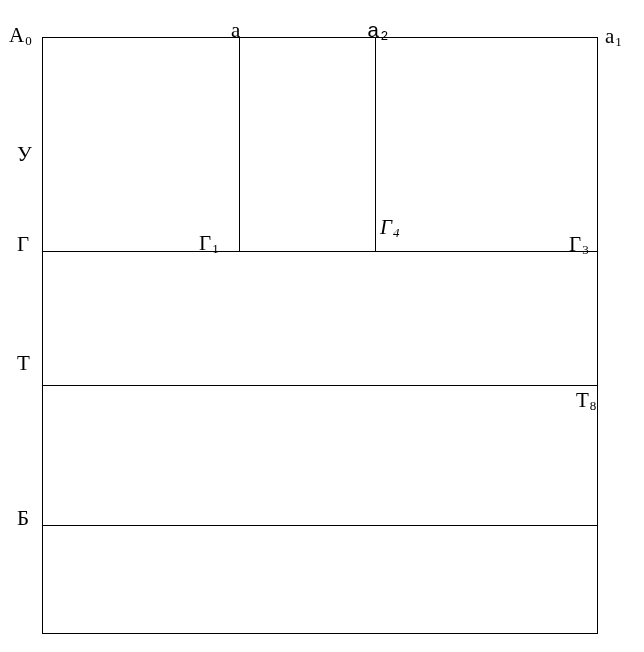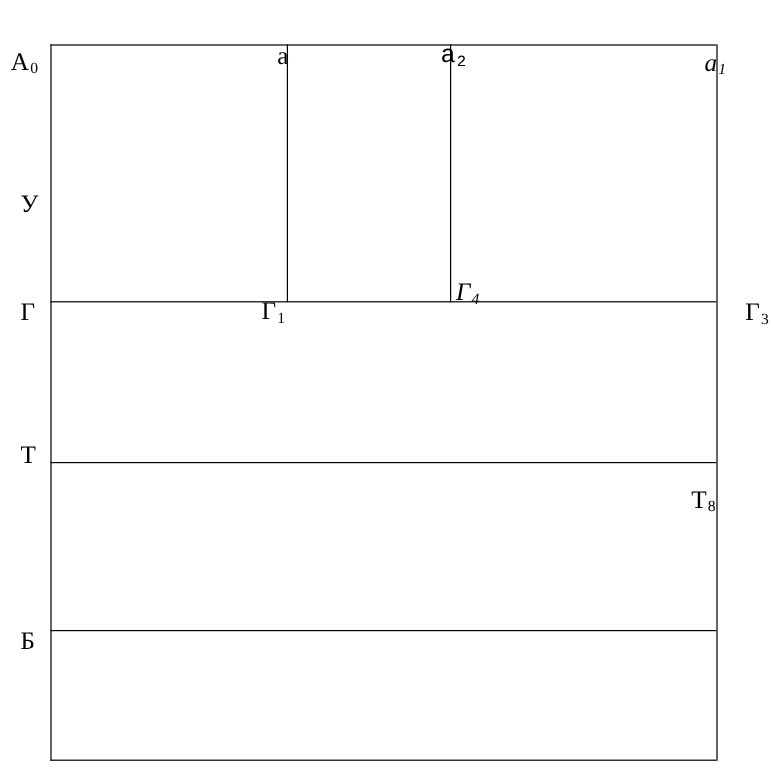--- a/index.html
+++ b/index.html
@@ -21,21 +21,20 @@
   }
   .hline { height: 1px; }
   .vline { width: 1px; }
   .label {
     position: absolute;
     color: #000000;
     font-family: "Liberation Serif", serif;
     font-size: 21px;
     line-height: 1;
     white-space: nowrap;
-    margin-top: 16px;
   }
   .label sub {
     font-size: 13px;
     vertical-align: baseline;
     position: relative;
     top: 3px;
     left: 1px;
   }
 </style>
 </head>
@@ -53,31 +52,31 @@
   <div class="line vline" style="left:239px; top:37px; height:215px;"></div>
   <div class="line vline" style="left:375px; top:37px; height:215px;"></div>
   <div class="line vline" style="left:597px; top:37px; height:597px;"></div>
 
   <div class="label" style="left:9px; top:25px;"><span>A</span><sub>0</sub></div>
 
   <div class="label" style="left:231px; top:20px;"><span>a</span><sub></sub></div>
 
   <div class="label" style="left:367px; top:21px;font-family:Liberation Mono, monospace;"><span>a</span><sub>2</sub></div>
 
-  <div class="label" style="left:587px; top:26px;font-style:italic;"><span>a</span><sub>1</sub></div>
+  <div class="label" style="left:605px; top:26px;"><span>a</span><sub>1</sub></div>
 
   <div class="label" style="left:17px; top:144px;"><span>У</span><sub></sub></div>
 
   <div class="label" style="left:17px; top:234px;"><span>Г</span><sub></sub></div>
 
-  <div class="label" style="left:218px; top:233px;text-align:center;"><span>Г</span><sub>1</sub></div>
+  <div class="label" style="left:199px; top:233px;text-align:center;"><span>Г</span><sub>1</sub></div>
 
   <div class="label" style="left:380px; top:217px;font-style:italic;"><span>Г</span><sub>4</sub></div>
 
-  <div class="label" style="left:621px; top:234px;"><span>Г</span><sub>3</sub></div>
+  <div class="label" style="left:569px; top:234px;"><span>Г</span><sub>3</sub></div>
 
   <div class="label" style="left:17px; top:353px;"><span>Т</span><sub></sub></div>
 
   <div class="label" style="left:576px; top:390px;"><span>Т</span><sub>8</sub></div>
 
   <div class="label" style="left:17px; top:508px;"><span>Б</span><sub></sub></div>
 
 </div>
 
 </body></html>

